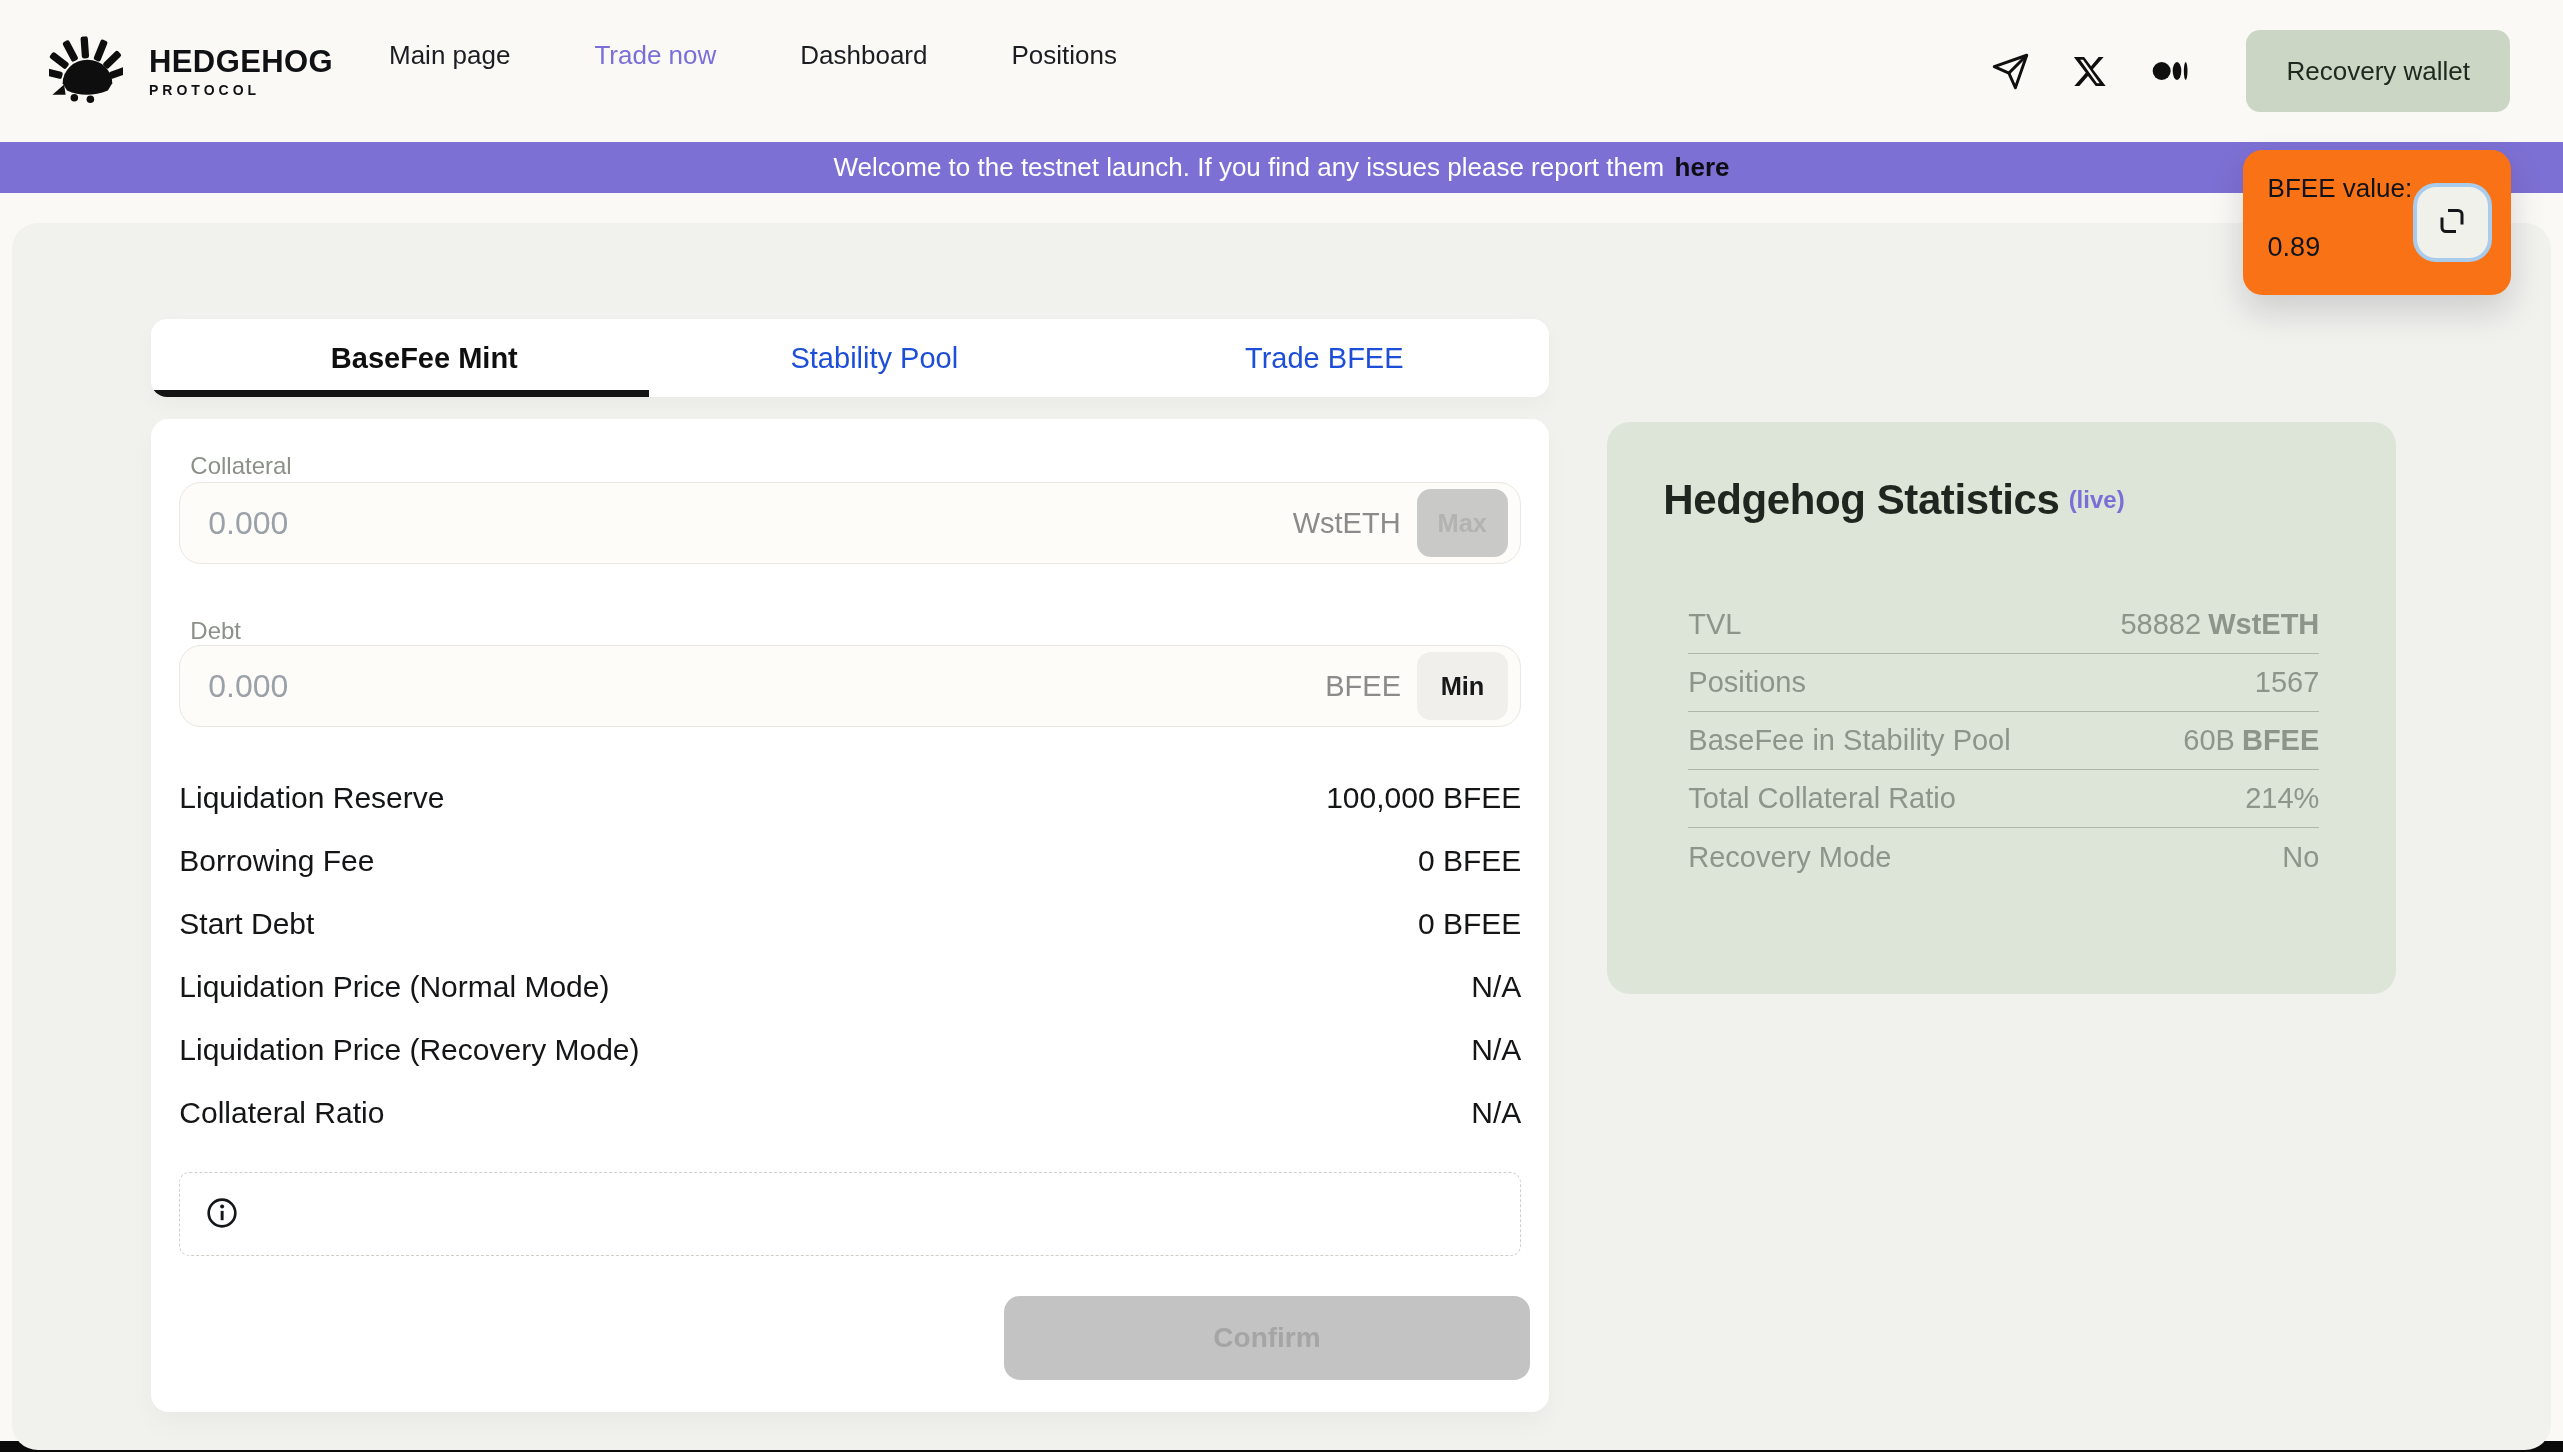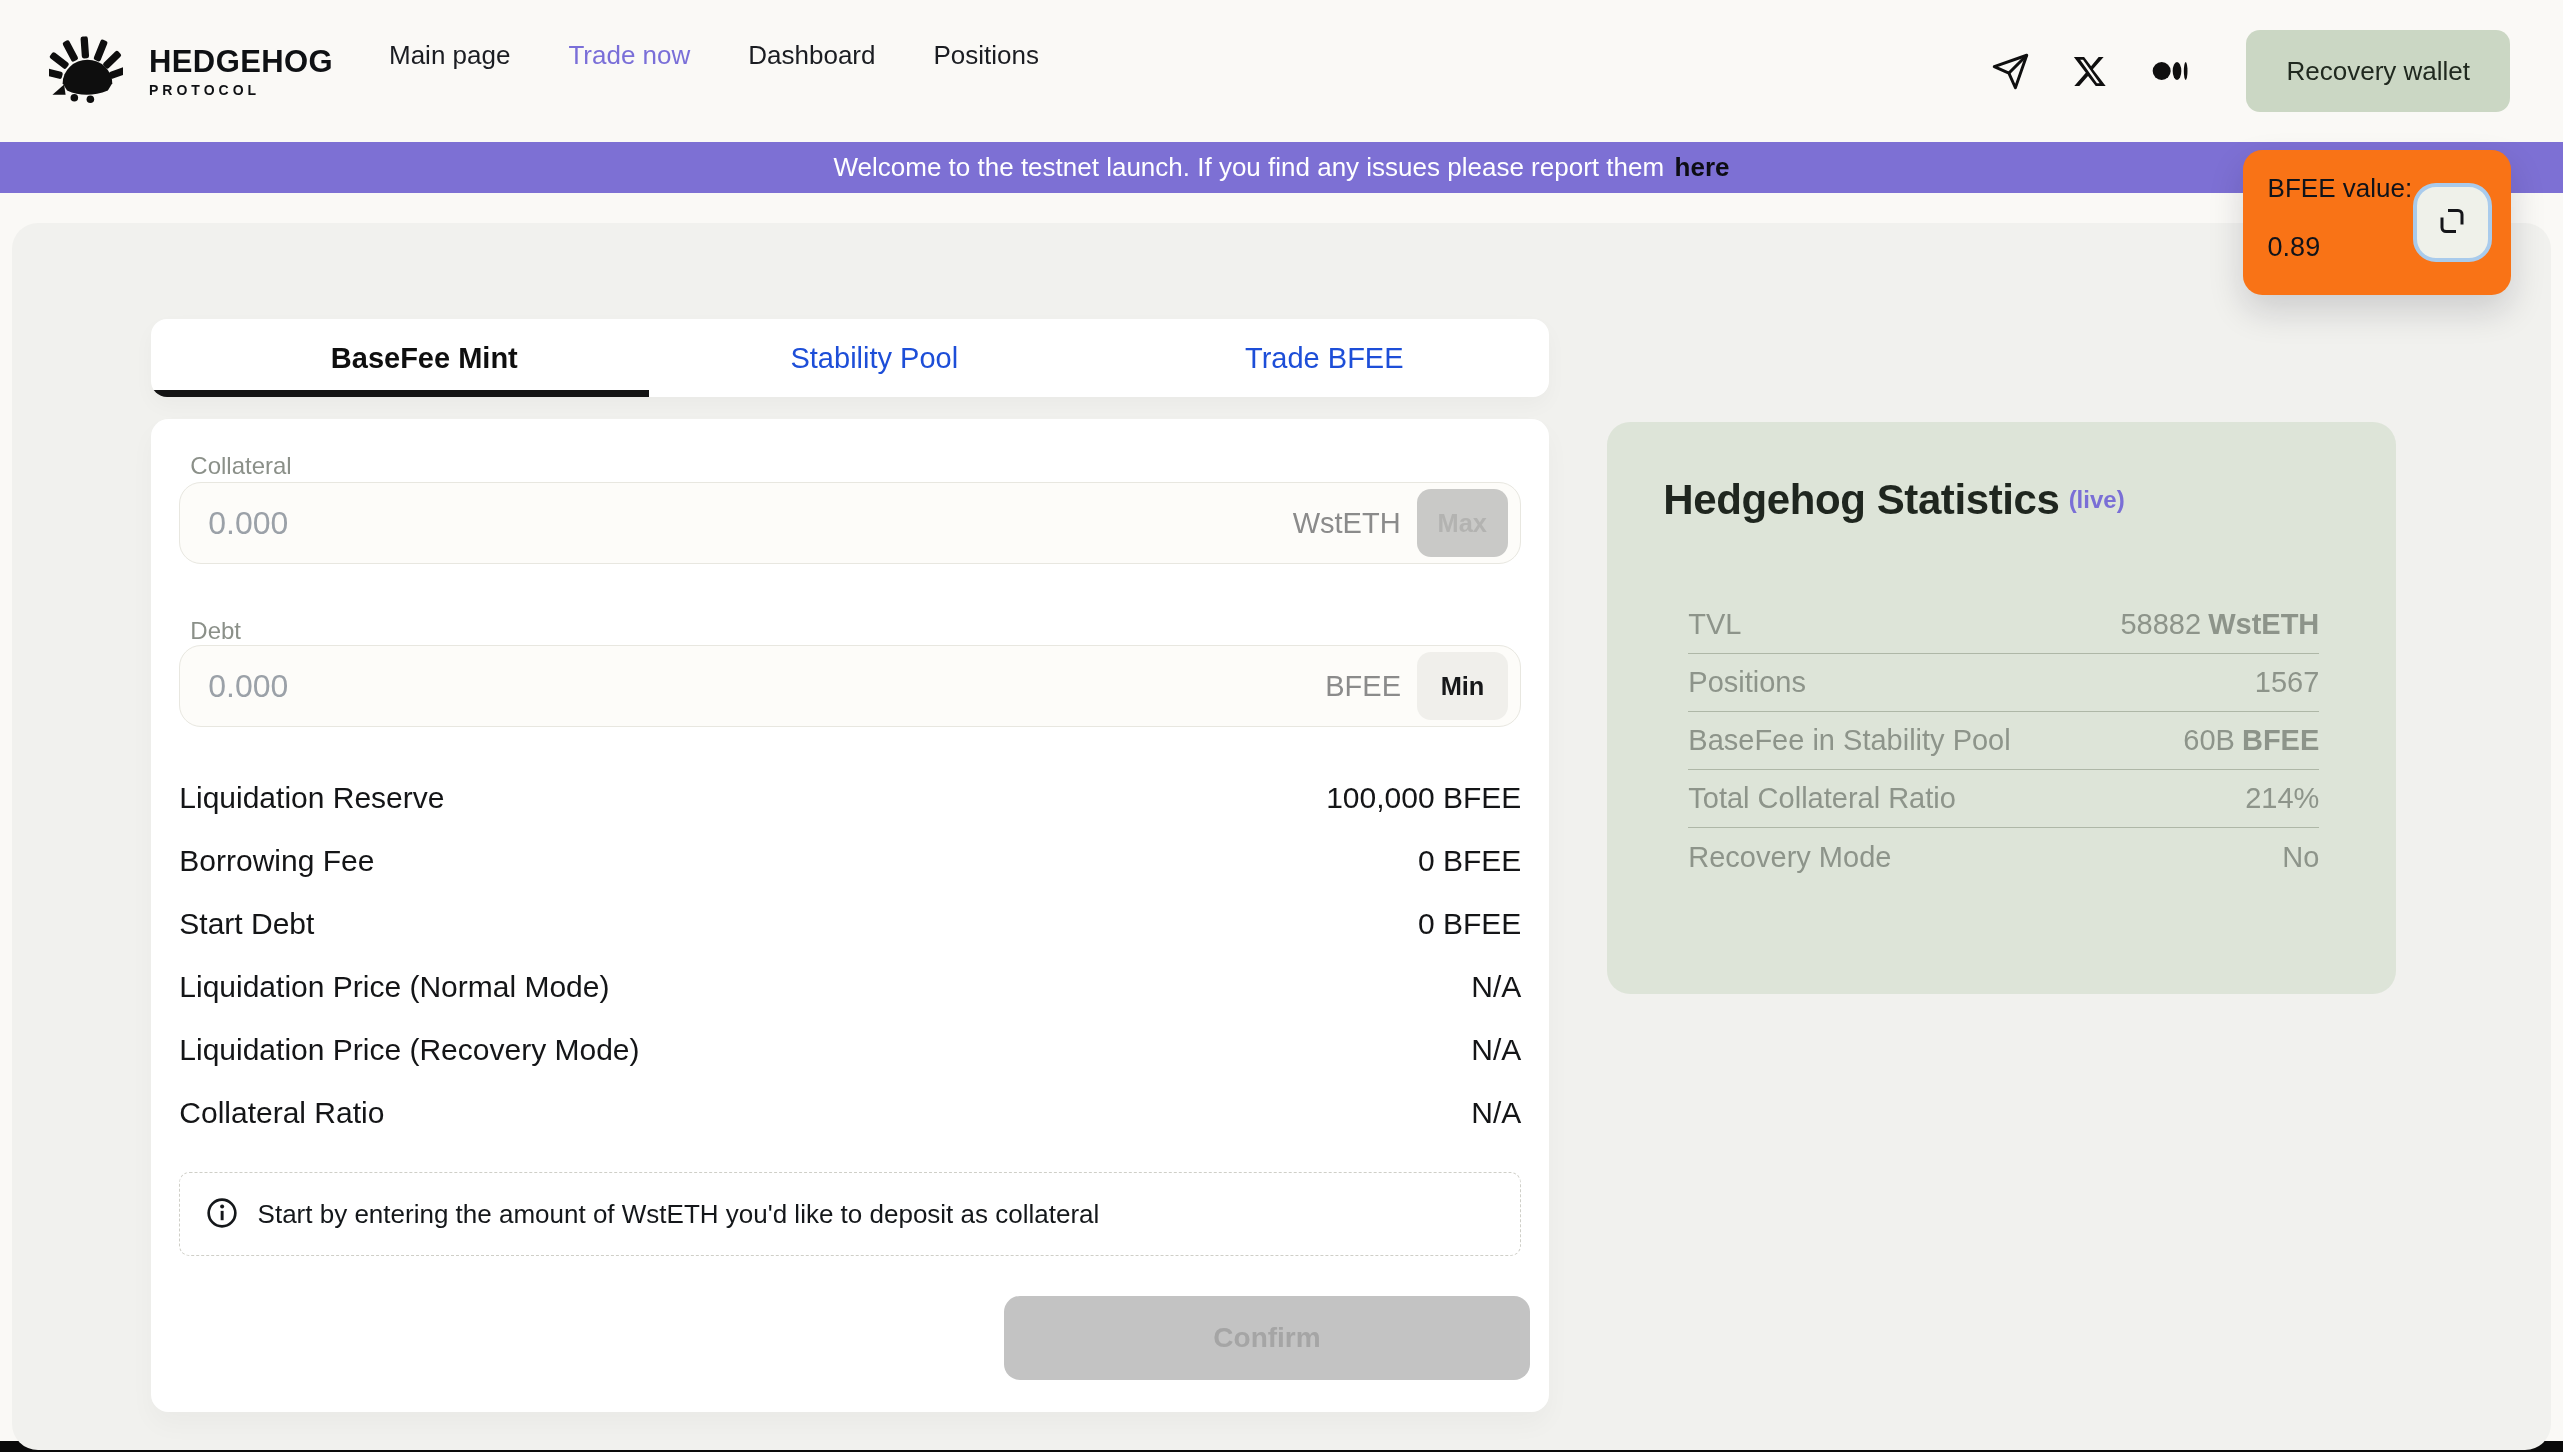--- a/index.html
+++ b/index.html
@@ -11,21 +11,21 @@
     overflow:hidden;
     color:#17181a;
   }
 
   
   .header { position:absolute; top:0; left:0; right:0; height:142px; display:flex; align-items:center; padding:0 53px 0 49px; background:#faf9f6; }
   .logo { display:flex; align-items:center; gap:26px; cursor:pointer; }
   .brand-text { display:flex; flex-direction:column; gap:2.6px; }
   .brand-name { font-size:31px; font-weight:800; letter-spacing:0.4px; color:#0f1114; }
   .brand-sub { font-size:14px; font-weight:700; letter-spacing:4px; color:#0f1114; }
-  .nav { position:absolute; left:389px; top:0; height:111px; display:flex; align-items:center; gap:58px; }
+  .nav { position:absolute; left:389px; top:0; height:111px; display:flex; align-items:center; gap:84px; }
   .nav-item { font-size:26px; font-weight:500; color:#1b1d22; cursor:pointer; }
   .nav-item.active { color:#7a6fd8; }
   .header-right { margin-left:auto; display:flex; align-items:center; gap:40px; }
   .social-icon { width:40px; height:40px; display:flex; align-items:center; justify-content:center; cursor:pointer; }
   .connect-btn { margin-left:16px; height:82px; padding:0 40px; border:none; border-radius:14px; background:#cbd7c4; font-family:inherit; font-size:26px; font-weight:500; color:#20291f; cursor:pointer; }
 
   
   .banner { position:absolute; top:142px; left:0; right:0; height:51px; background:#7d70d4; display:flex; align-items:center; justify-content:center; font-size:26px; color:#ffffff; }
   .banner-link { color:#0d0d14; font-weight:700; margin-left:10.5px; cursor:pointer; }
 
@@ -215,21 +215,20 @@
     </div>
 
     <div class="hint-box">
       <span>
         <svg width="32" height="32" viewBox="0 0 24 24" fill="none">
           <circle cx="12" cy="12" r="10" stroke="#14171a" stroke-width="2"></circle>
           <rect x="11" y="10.4" width="2.2" height="7" fill="#14171a"></rect>
           <circle cx="12.1" cy="7.2" r="1.5" fill="#14171a"></circle>
         </svg>
       </span>
-      <span class="hint-text">Start by entering the amount of WstETH you'd like to deposit as collateral</span>
     </div>
 
     <button class="confirm-btn" disabled="">Confirm</button>
   </div>
 
   <div class="stats-panel">
     <div class="stats-title-row">
       <span class="stats-title">Hedgehog Statistics</span>
       <span class="live-badge">(live)</span>
     </div>

